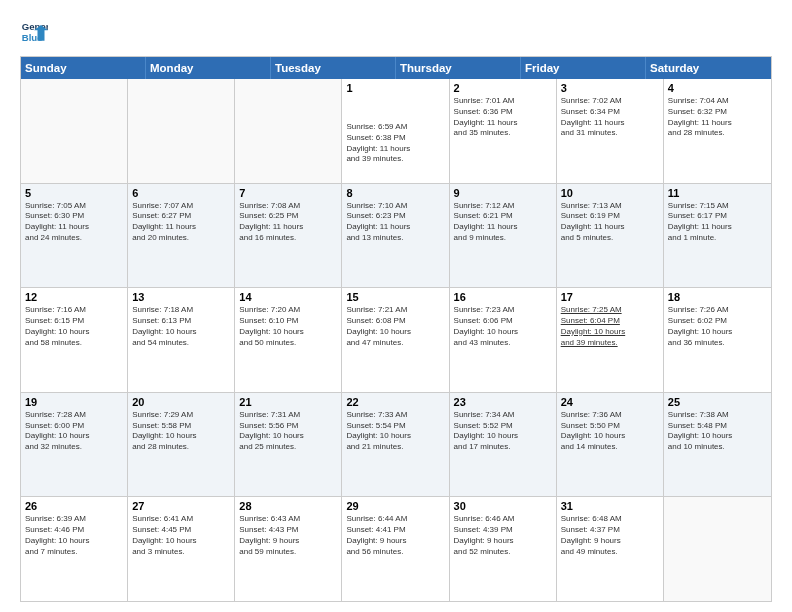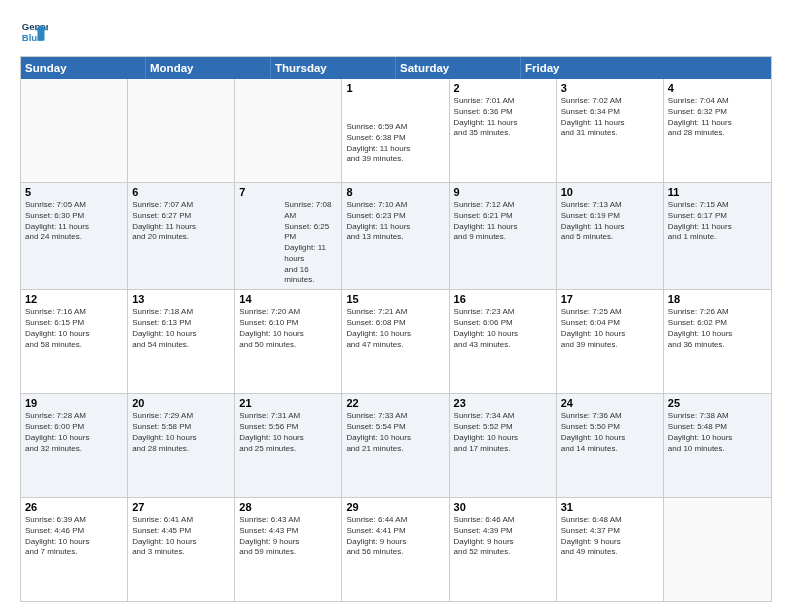--- a/index.html
+++ b/index.html
@@ -137,23 +137,24 @@
     <div class="title-block">
       <div class="month-title"></div>
       <div class="location"></div>
     </div>
   </div>
 
   <div class="calendar">
     <div class="cal-header">
     <div class="cal-header-cell">Sunday</div>
         <div class="cal-header-cell">Monday</div>
+        <div class="cal-header-cell">Tuesday</div>
         <div class="cal-header-cell">Thursday</div>
+        <div class="cal-header-cell">Friday</div>
         <div class="cal-header-cell">Saturday</div>
-        <div class="cal-header-cell">Friday</div>
       </div>
     <div class="cal-body">
     <div class="cal-row">
           <div class="cal-cell empty"></div>
           <div class="cal-cell empty"></div>
           <div class="cal-cell empty"></div>
           <div class="cal-cell">
             <div class="day-num">1</div>
             <div class="cell-text" style="white-space: pre-line; margin-top: 28px;">Sunrise: 6:59 AM
 Sunset: 6:38 PM
@@ -192,21 +193,21 @@
           </div>
           <div class="cal-cell">
             <div class="day-num">6</div>
             <div class="cell-text" style="white-space: pre-line;">Sunrise: 7:07 AM
 Sunset: 6:27 PM
 Daylight: 11 hours
 and 20 minutes.</div>
           </div>
           <div class="cal-cell">
             <div class="day-num">7</div>
-            <div class="cell-text" style="white-space: pre-line; margin-left: 45px;">Sunrise: 7:08 AM
+            <div class="cell-text" style="white-space: pre-line;">Sunrise: 7:08 AM
 Sunset: 6:25 PM
 Daylight: 11 hours
 and 16 minutes.</div>
           </div>
           <div class="cal-cell">
             <div class="day-num">8</div>
             <div class="cell-text" style="white-space: pre-line;">Sunrise: 7:10 AM
 Sunset: 6:23 PM
 Daylight: 11 hours
 and 13 minutes.</div>
@@ -264,21 +265,21 @@
           </div>
           <div class="cal-cell">
             <div class="day-num">16</div>
             <div class="cell-text" style="white-space: pre-line;">Sunrise: 7:23 AM
 Sunset: 6:06 PM
 Daylight: 10 hours
 and 43 minutes.</div>
           </div>
           <div class="cal-cell">
             <div class="day-num">17</div>
-            <div class="cell-text" style="white-space: pre-line;">Sunrise: 7:25 AM
+            <div class="cell-text" style="white-space: pre-line; text-decoration: underline;">Sunrise: 7:25 AM
 Sunset: 6:04 PM
 Daylight: 10 hours
 and 39 minutes.</div>
           </div>
           <div class="cal-cell">
             <div class="day-num">18</div>
             <div class="cell-text" style="white-space: pre-line;">Sunrise: 7:26 AM
 Sunset: 6:02 PM
 Daylight: 10 hours
 and 36 minutes.</div>

